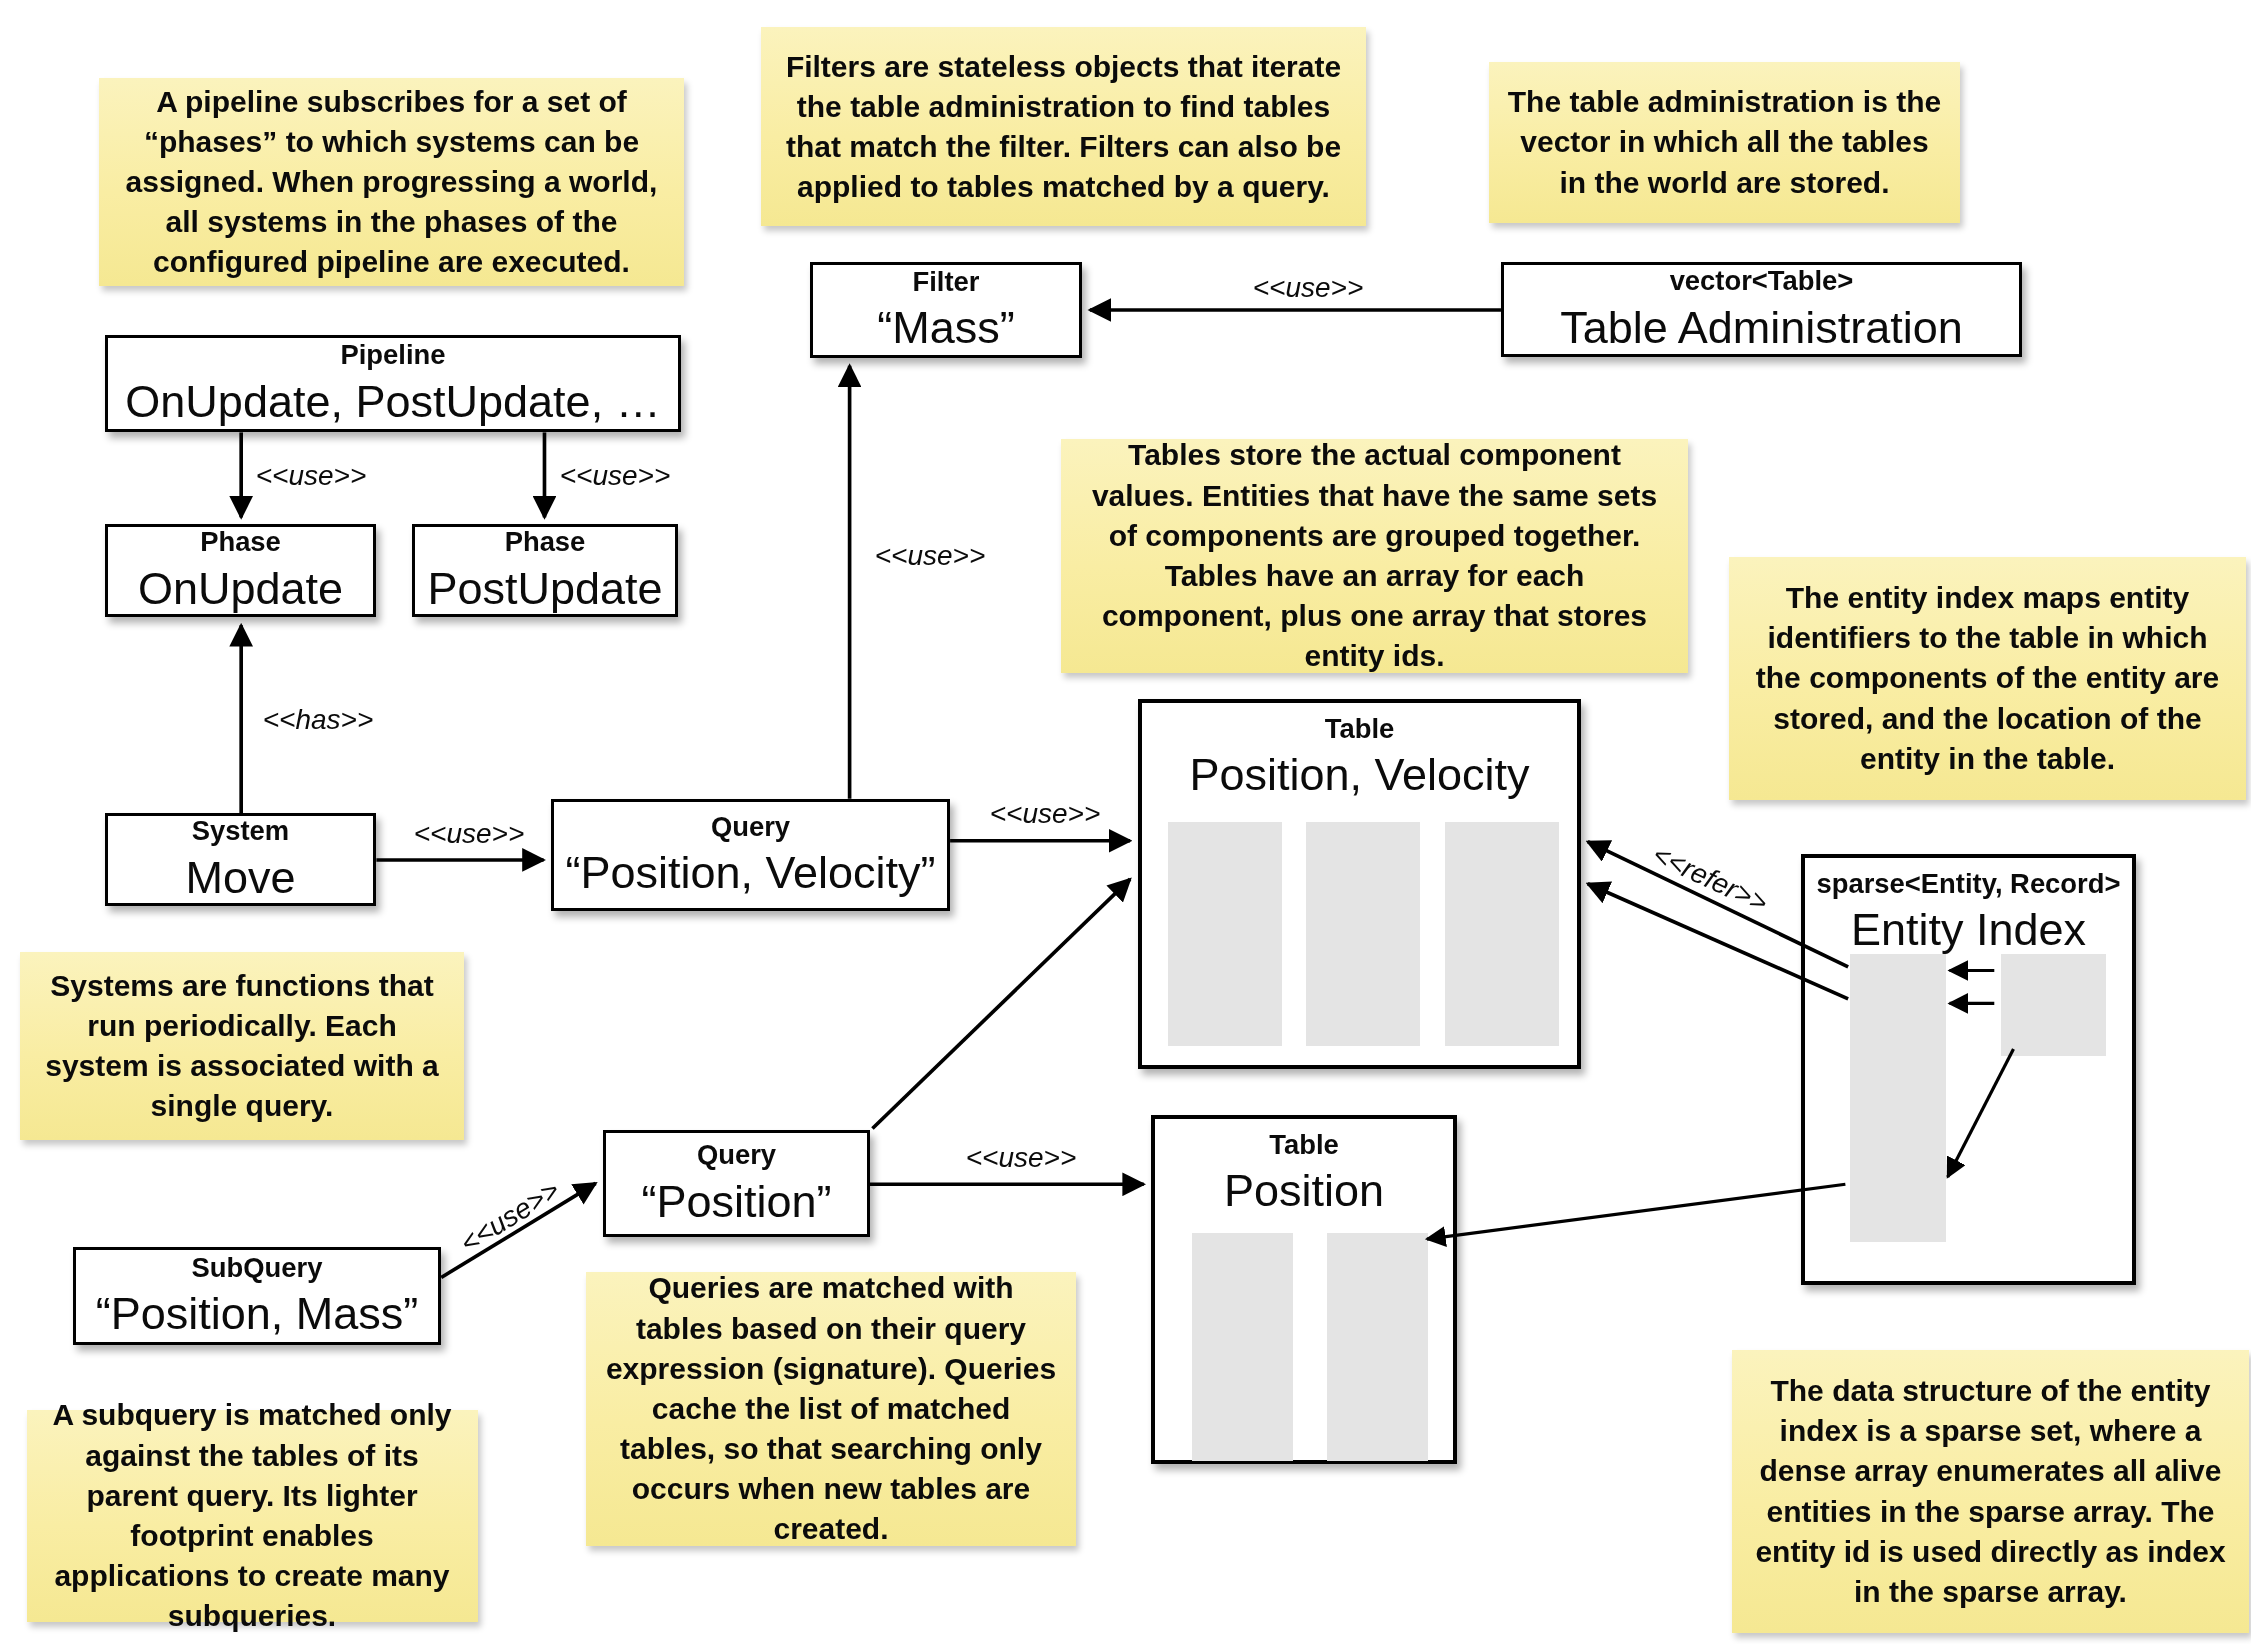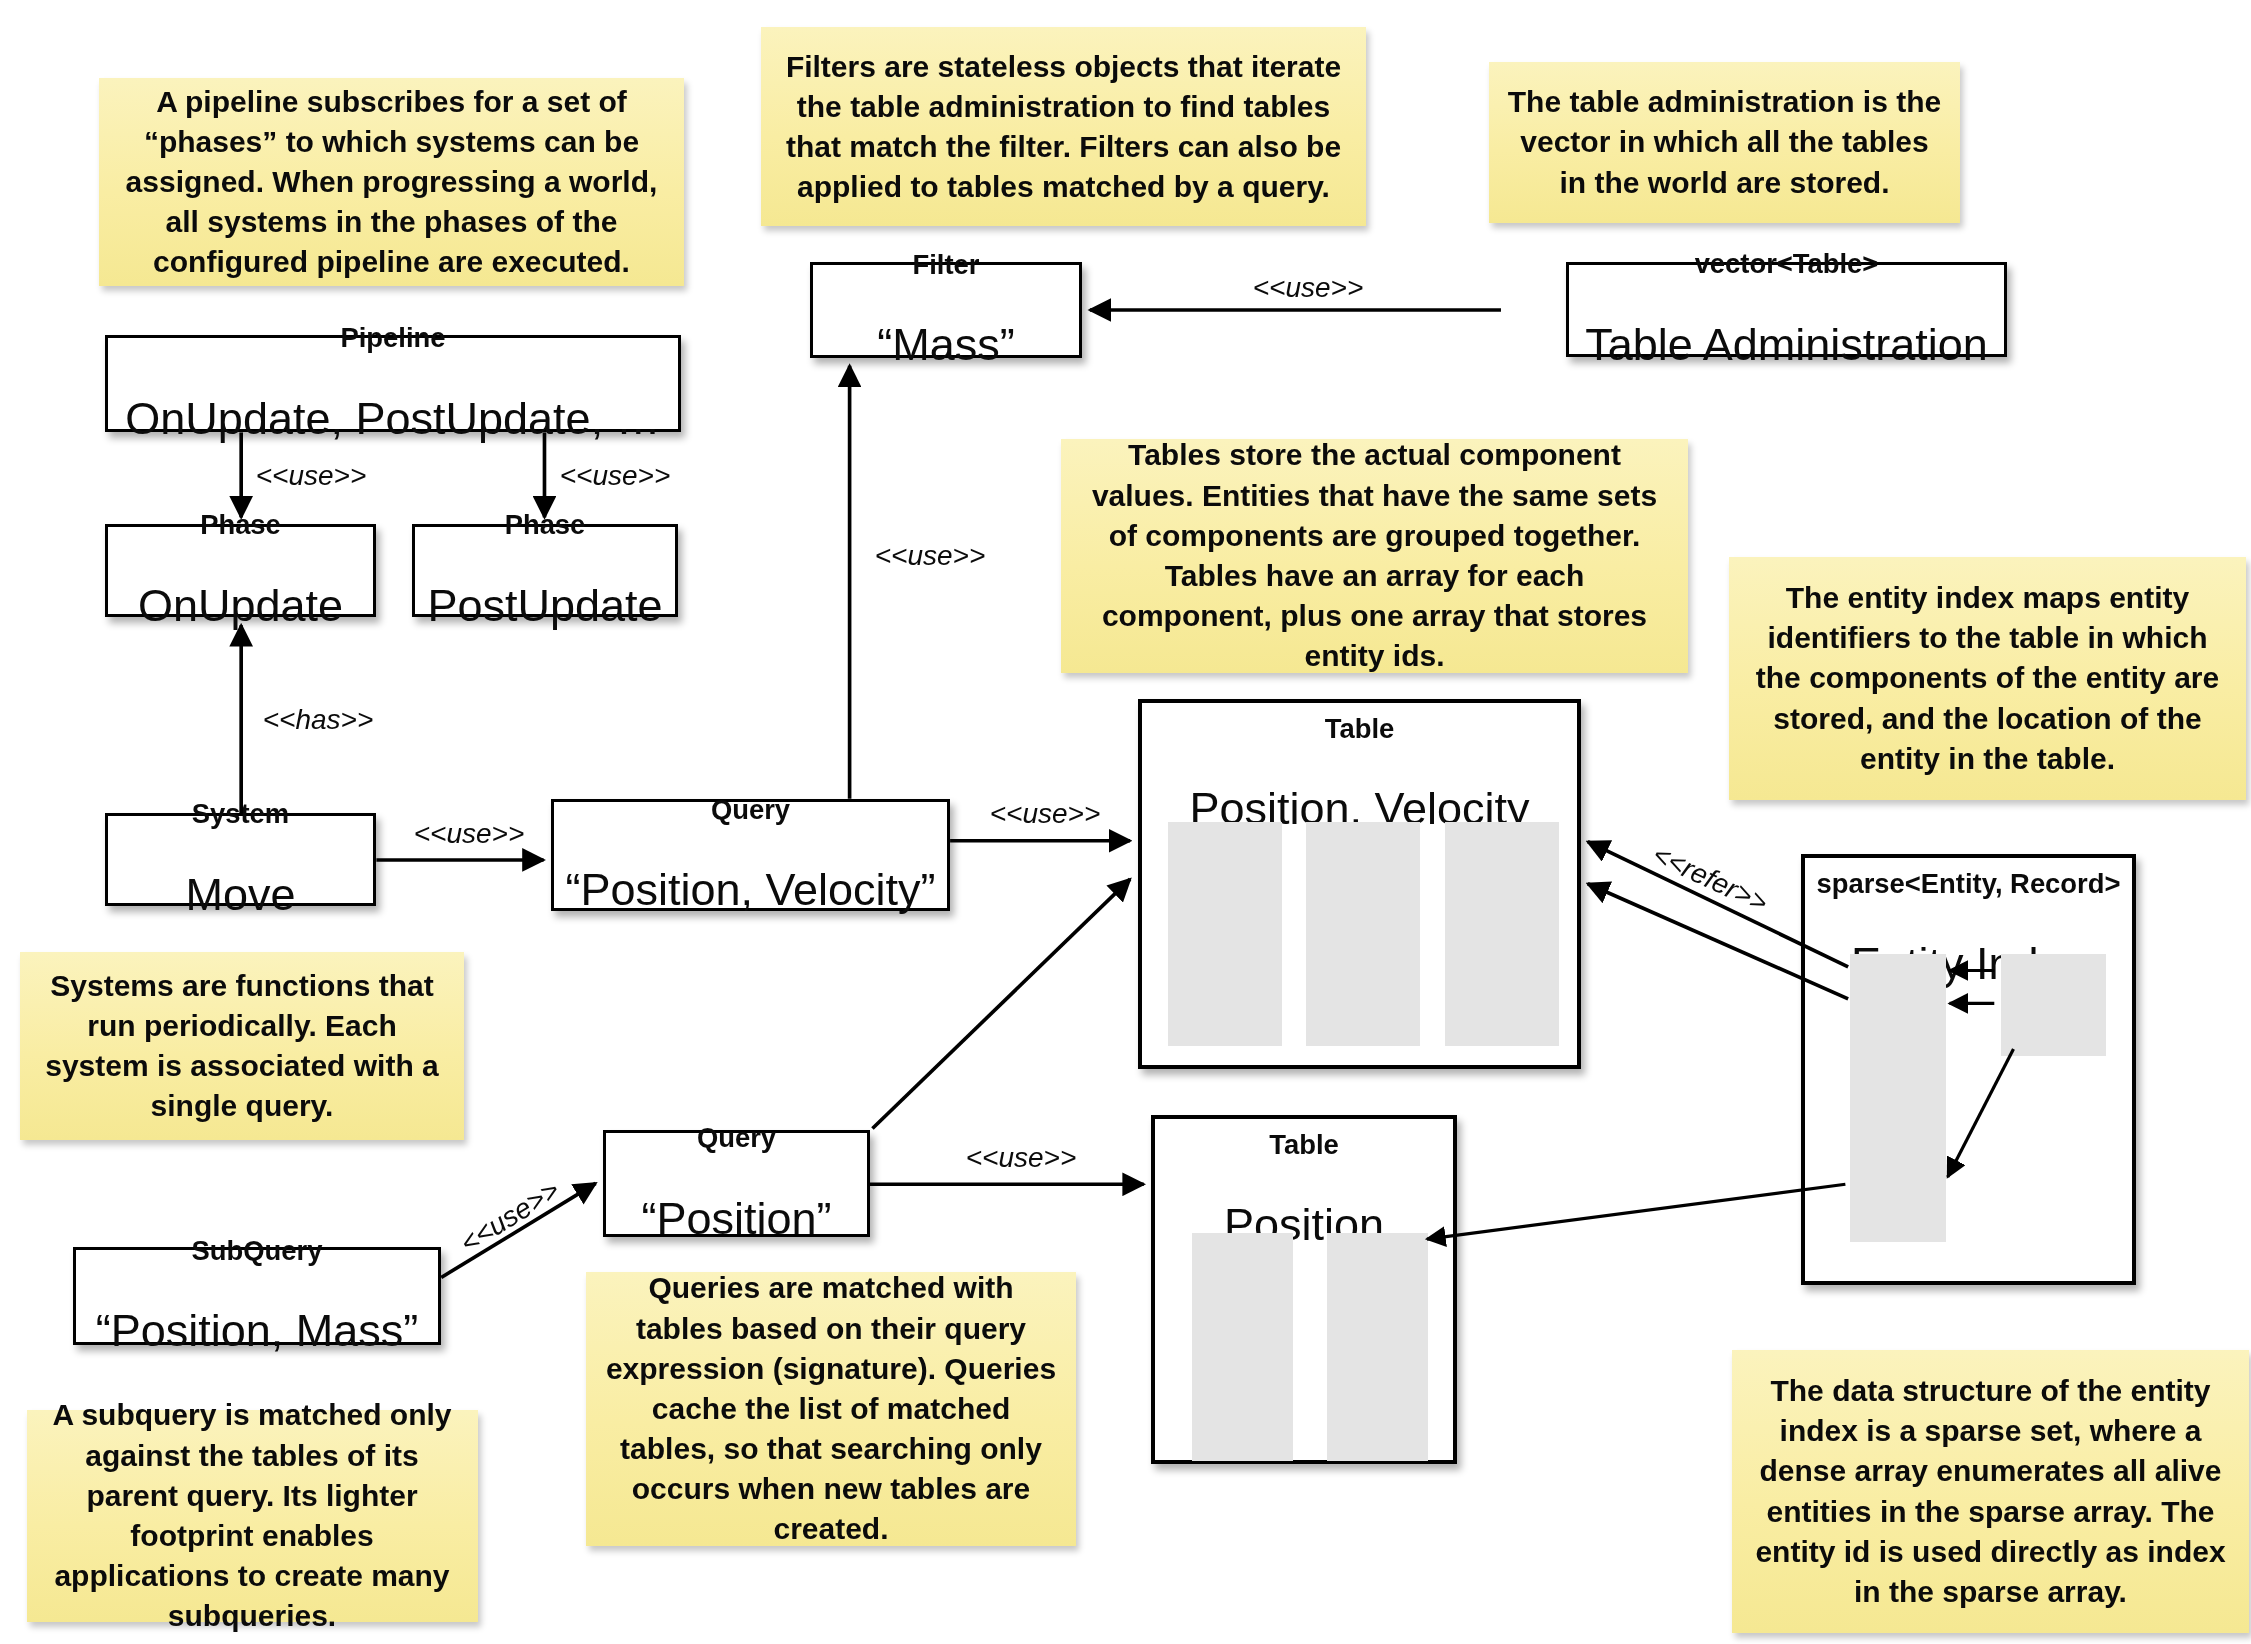--- a/index.html
+++ b/index.html
@@ -21,21 +21,21 @@
     font-size:30px;line-height:1.34;
     padding:12.8px 18.3px;box-sizing:border-box;font-weight:bold;
   }
   
   .box{
     position:absolute;
     background:#ffffff;
     border:3.7px solid #000000;
     box-shadow:3.7px 5.5px 7.3px rgba(0,0,0,0.30);
     display:flex;flex-direction:column;align-items:center;justify-content:center;
-    text-align:center;box-sizing:border-box;gap:34px;
+    text-align:center;box-sizing:border-box;
   }
   .box.headed{justify-content:flex-start;padding-top:9px;border-width:4.6px;}
   .box-title{font-size:27.4px;font-weight:bold;line-height:1.25;}
   .box-value{font-size:45px;font-weight:normal;line-height:1.2;margin-top:1.8px;white-space:nowrap;}
   .col{
     position:absolute;
     background:#e4e4e4;
   }
   
   .lbl{
@@ -86,21 +86,21 @@
   <div class="box" style="left:551px;top:799px;width:399px;height:112px">
     <div class="box-title">Query</div>
     <div class="box-value">“Position, Velocity”</div>
   </div>
 
   <div class="box" style="left:810px;top:262px;width:272px;height:96px">
     <div class="box-title">Filter</div>
     <div class="box-value">“Mass”</div>
   </div>
 
-  <div class="box" style="left:1566px;top:262px;width:441px;height:95px">
+  <div class="box" style="left:1501px;top:262px;width:521px;height:95px">
     <div class="box-title">vector&lt;Table&gt;</div>
     <div class="box-value">Table Administration</div>
   </div>
 
   <div class="box headed" style="left:1138px;top:699px;width:443px;height:370px">
     <div class="box-title">Table</div>
     <div class="box-value">Position, Velocity</div>
     <div class="col" style="left:25.6px;top:119px;width:114px;height:224px"></div>
     <div class="col" style="left:164px;top:119px;width:114px;height:224px"></div>
     <div class="col" style="left:303px;top:119px;width:114px;height:224px"></div>

